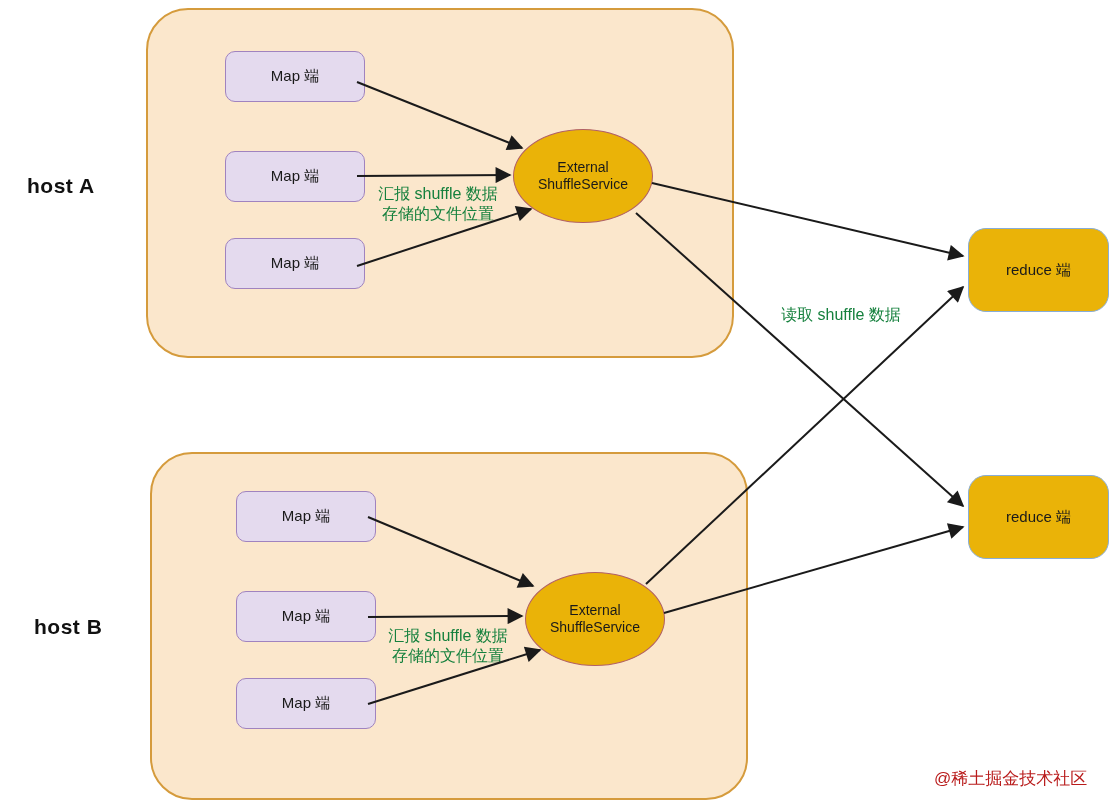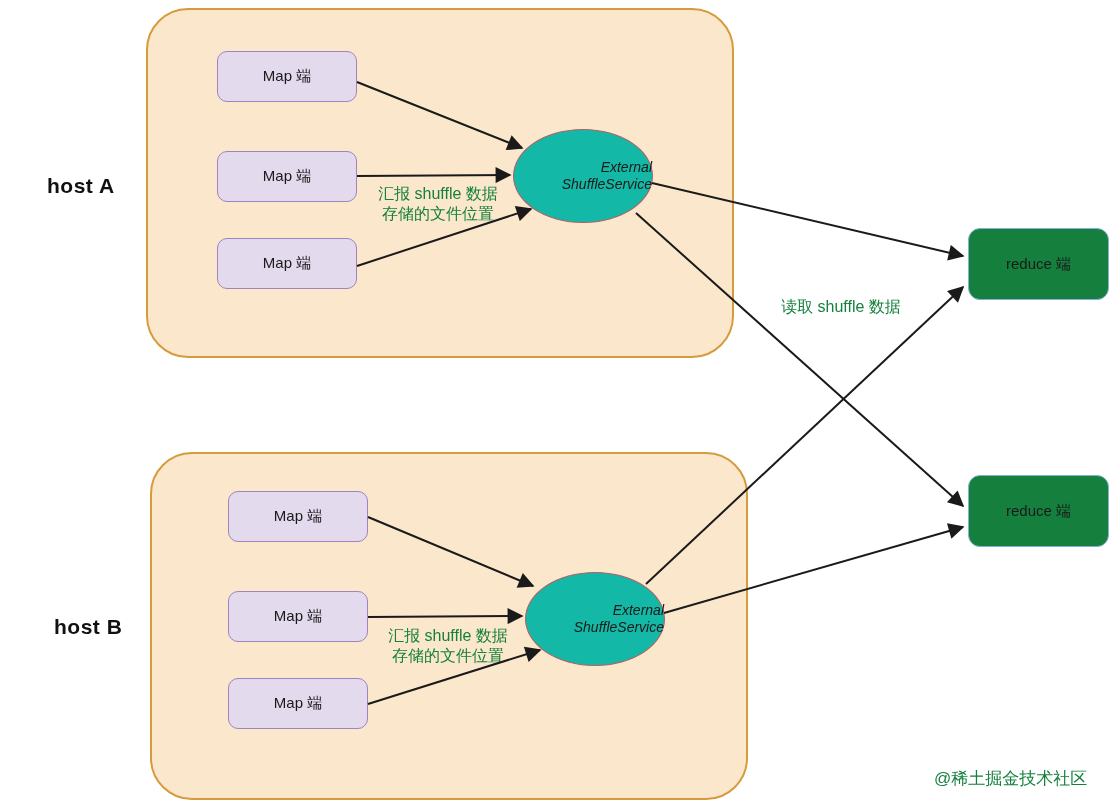--- a/index.html
+++ b/index.html
@@ -21,80 +21,79 @@
     border: 2px solid #d59b3c;
     border-radius: 42px;
     box-sizing: border-box;
   }
   .host-label {
     position: absolute;
     font-size: 21px;
     font-weight: bold;
     color: #111111;
     letter-spacing: 0.5px;
-    margin-left: 20px;
   }
   .map-box {
     position: absolute;
     width: 140px;
     height: 51px;
     background: #e4daee;
     border: 1.5px solid #a083bf;
     border-radius: 10px;
     box-sizing: border-box;
     display: flex;
     align-items: center;
     justify-content: center;
     font-size: 15px;
     color: #1a1a1a;
+    margin-left: 8px;
   }
   .ellipse {
     position: absolute;
     width: 140px;
     height: 94px;
-    background: #14b8a6;
+    background: #eab308;
     border: 1.5px solid #b16067;
     border-radius: 50%;
     box-sizing: border-box;
     display: flex;
     flex-direction: column;
-    align-items: flex-end;
+    align-items: center;
     justify-content: center;
     font-size: 14px;
     line-height: 1.25;
     color: #1a1a1a;
     text-align: center;
-    font-style: italic;
   }
   .reduce-box {
     position: absolute;
     width: 141px;
-    height: 72px;
-    background: #15803d;
+    height: 84px;
+    background: #eab308;
     border: 1.5px solid #88add8;
-    border-radius: 12px;
+    border-radius: 18px;
     box-sizing: border-box;
     display: flex;
     align-items: center;
     justify-content: center;
     font-size: 15px;
     color: #1a1a1a;
   }
   .annotation {
     position: absolute;
     font-size: 16px;
     color: #15803d;
     text-align: center;
     line-height: 1.25;
     white-space: nowrap;
   }
   .watermark {
     position: absolute;
     font-size: 17px;
-    color: #15803d;
+    color: #b91c1c;
     white-space: nowrap;
   }
   .edges {
     position: absolute;
     left: 0;
     top: 0;
     width: 1120px;
     height: 808px;
     pointer-events: none;
   }
@@ -132,21 +131,21 @@
   <div class="reduce-box" style="left:968px; top:475px;">reduce 端</div>
 
   <div class="annotation" style="left:362px; top:184px; width:152px;">
     <div>汇报 shuffle 数据</div>
     <div>存储的文件位置</div>
   </div>
   <div class="annotation" style="left:372px; top:626px; width:152px;">
     <div>汇报 shuffle 数据</div>
     <div>存储的文件位置</div>
   </div>
-  <div class="annotation" style="left:766px; top:297px; width:150px;">读取 shuffle 数据</div>
+  <div class="annotation" style="left:766px; top:305px; width:150px;">读取 shuffle 数据</div>
 
   <div class="watermark" style="left:934px; top:767px;">@稀土掘金技术社区</div>
 
   <svg class="edges" viewBox="0 0 1120 808">
     <defs>
       <marker id="arrow" viewBox="0 0 10 10" refX="9" refY="5" markerWidth="9" markerHeight="8" orient="auto-start-reverse">
         <path d="M 0 0 L 10 5 L 0 10 z" fill="#1a1a1a"></path>
       </marker>
     </defs>
     <g stroke="#1a1a1a" stroke-width="2" fill="none">

